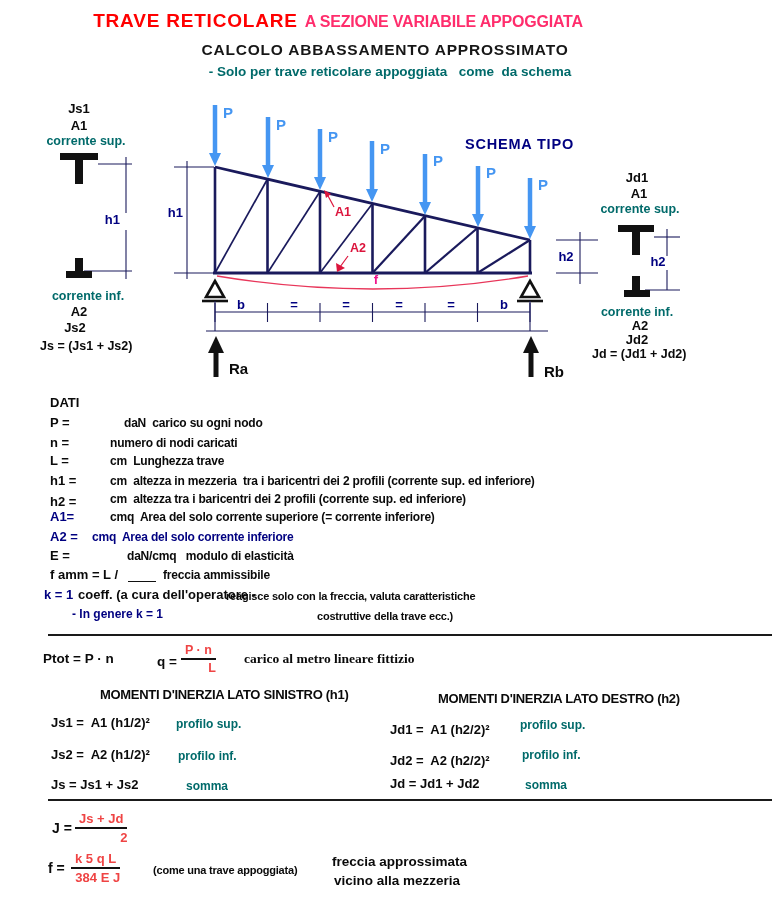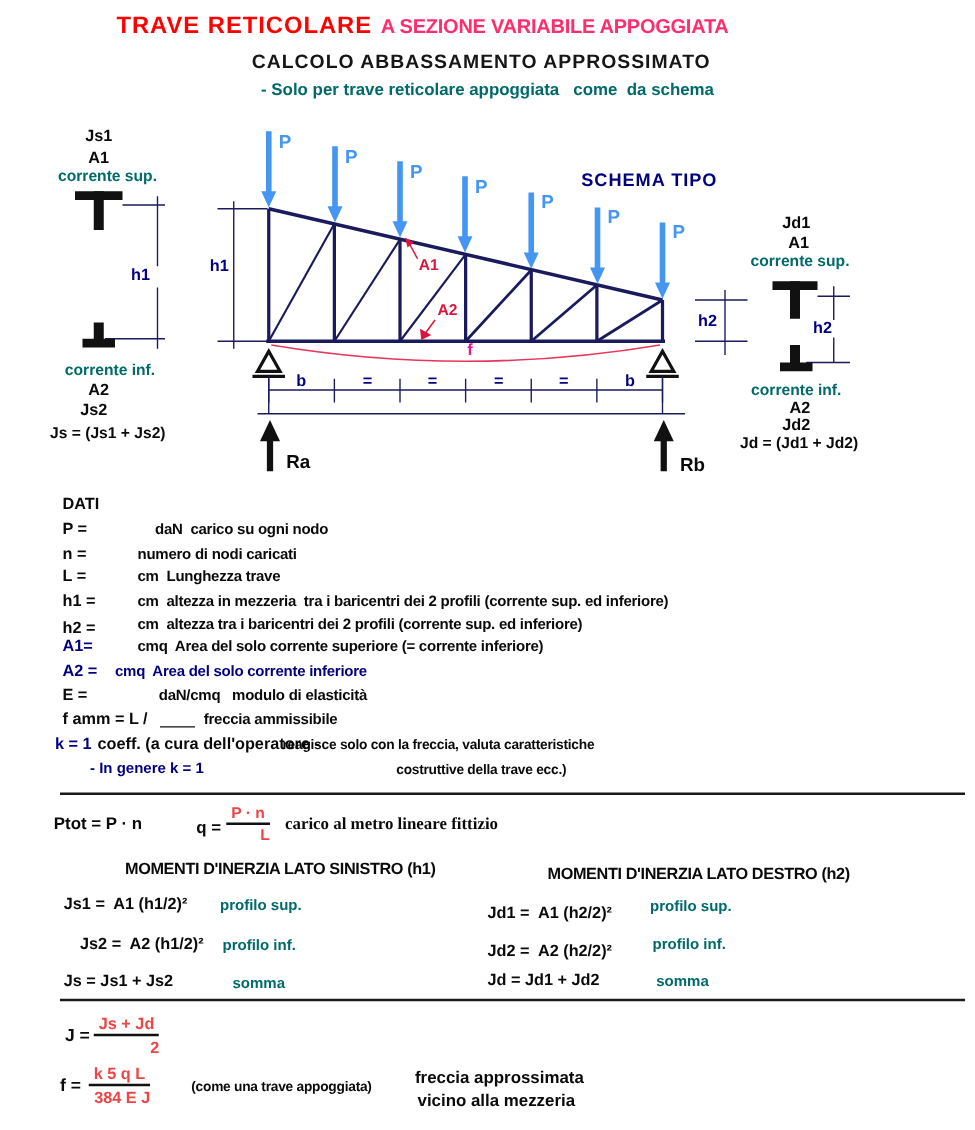--- a/index.html
+++ b/index.html
@@ -32,21 +32,21 @@
   .drow-desc.navy{color:#000080;}
   .small-note{font-weight:bold;font-size:11px;color:#0A0A0A;letter-spacing:-.2px;}
   .navy-sm{font-weight:bold;font-size:12px;color:#000080;}
   .divider{position:absolute;left:48px;width:724px;border-top:2px solid #1A1A1A;height:0;}
   .m-head{font-weight:bold;font-size:13px;color:#0A0A0A;letter-spacing:-.3px;padding-left:48px;}
   .formula{font-weight:bold;font-size:13px;color:#0A0A0A;}
   .f-note{font-weight:bold;font-size:12px;color:#006A6A;}
   .frac{position:absolute;text-align:right;font-weight:bold;font-size:12.5px;color:#ef4444;white-space:pre;}
   .frac .num{display:block;padding:0 4px 1px 4px;border-bottom:2px solid #111;}
   .frac .den{display:block;padding-top:1px;}
-  .serif-cap{font-family:"Liberation Serif",serif;font-weight:bold;font-size:13.5px;color:#0A0A0A;}
+  .serif-cap{font-family:"Liberation Serif",serif;font-weight:bold;font-size:13.5px;color:#0A0A0A;margin-left:16px;}
   .big-cap{font-weight:bold;font-size:14px;color:#0A0A0A;}
 </style>
 </head>
 <body>
 
 <div class="sheet">
 
   <div class="title-row"><span class="t-red">TRAVE RETICOLARE</span><span class="t-pink">A SEZIONE VARIABILE APPOGGIATA</span></div>
   <div class="subtitle">CALCOLO ABBASSAMENTO APPROSSIMATO</div>
   <div class="note">- Solo per trave reticolare appoggiata   come  da schema</div>
@@ -261,21 +261,21 @@
   <span class="abs formula" style="left:43px;top:651px;font-size:13.5px">Ptot = P · n</span>
   <span class="abs formula" style="left:157px;top:654px;font-size:13.5px">q =</span>
   <span class="frac" style="left:181px;top:643px"><span class="num">P · n</span><span class="den">L</span></span>
   <span class="abs serif-cap" style="left:228px;top:651px">carico al metro lineare fittizio</span>
 
   <span class="abs m-head" style="left:52px;top:687px">MOMENTI D'INERZIA LATO SINISTRO (h1)</span>
   <span class="abs m-head" style="left:390px;top:691px">MOMENTI D'INERZIA LATO DESTRO (h2)</span>
 
   <span class="abs formula" style="left:51px;top:715px">Js1 =  A1 (h1/2)²</span>
   <span class="abs f-note" style="left:176px;top:717px">profilo sup.</span>
-  <span class="abs formula" style="left:64px;top:747px">Js2 =  A2 (h1/2)²</span>
+  <span class="abs formula" style="left:51px;top:747px">Js2 =  A2 (h1/2)²</span>
   <span class="abs f-note" style="left:178px;top:749px">profilo inf.</span>
   <span class="abs formula" style="left:51px;top:777px">Js = Js1 + Js2</span>
   <span class="abs f-note" style="left:186px;top:779px">somma</span>
 
   <span class="abs formula" style="left:390px;top:722px">Jd1 =  A1 (h2/2)²</span>
   <span class="abs f-note" style="left:520px;top:718px">profilo sup.</span>
   <span class="abs formula" style="left:390px;top:753px">Jd2 =  A2 (h2/2)²</span>
   <span class="abs f-note" style="left:522px;top:748px">profilo inf.</span>
   <span class="abs formula" style="left:390px;top:776px">Jd = Jd1 + Jd2</span>
   <span class="abs f-note" style="left:525px;top:778px">somma</span>

